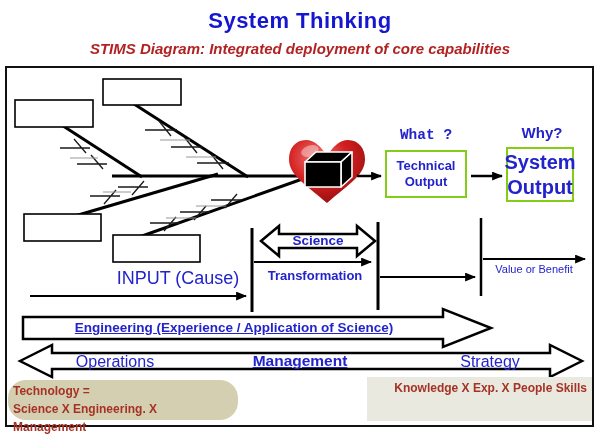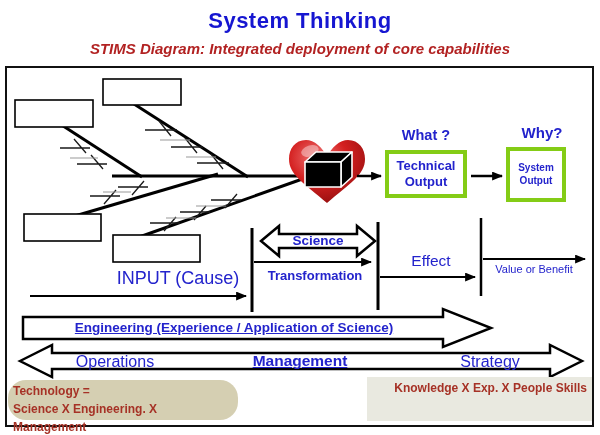--- a/index.html
+++ b/index.html
@@ -17,21 +17,21 @@
     font-size:15px;font-weight:bold;font-style:italic;color:#b22222;
   }
   .frame{
     left:5px;top:66px;width:589px;height:361px;
     border:2px solid #111;box-sizing:border-box;
   }
   svg.layer{left:0;top:0;}
   .lbl{position:absolute;text-align:center;color:#2323cc;line-height:1.2;}
   .bold{font-weight:bold;}
   .outbox{
-    position:absolute;border:4px solid #84cc16;background:#fff;
+    position:absolute;border:2px solid #84cc16;background:#fff;
     display:flex;align-items:center;justify-content:center;text-align:center;
     color:#2323cc;font-weight:bold;box-sizing:border-box;line-height:1.25;
   }
   .footnote{
     position:absolute;box-sizing:border-box;color:#a63226;font-weight:bold;
     font-size:12px;line-height:1.5;padding:2px 5px;
   }
   .footnote.left{background:#d5cfb2;text-align:left;border-radius:18px;}
   .footnote.right{background:#e9e9e0;text-align:right;}
   .underline{text-decoration:underline;}
@@ -104,31 +104,30 @@
 
     <line x1="254" y1="262" x2="371" y2="262" stroke="#000" stroke-width="1.8" marker-end="url(#arrow)"></line>
     <line x1="380" y1="277" x2="475" y2="277" stroke="#000" stroke-width="1.8" marker-end="url(#arrow)"></line>
     <line x1="483" y1="259" x2="585" y2="259" stroke="#000" stroke-width="1.8" marker-end="url(#arrow)"></line>
 
     <polygon points="23,317 443,317 443,309 491,328 443,347 443,339 23,339" fill="#fff" stroke="#000" stroke-width="2.5"></polygon>
 
     <polygon points="20,361 52,345 52,353 550,353 550,345 582,361 550,377 550,369 52,369 52,377" fill="#fff" stroke="#000" stroke-width="2.5"></polygon>
   </svg>
 
-  <div class="lbl bold" style="left:385px;top:127px;width:82px;font-size:14.5px;">What ?</div>
+  <div class="lbl bold" style="left:385px;top:127px;width:82px;font-size:14.5px;font-family:Liberation Mono, monospace;">What ?</div>
   <div class="outbox" style="left:385px;top:150px;width:82px;height:48px;font-size:13px;">Technical Output</div>
 
   <div class="lbl bold" style="left:506px;top:124px;width:72px;font-size:15px;">Why?</div>
-  <div class="outbox" style="left:506px;top:147px;width:60px;height:55px;font-size:10px;">System Output</div>
+  <div class="outbox" style="left:506px;top:147px;width:68px;height:55px;font-size:20px;">System Output</div>
 
   <div class="lbl" style="left:88px;top:268px;width:180px;font-size:18px;">INPUT (Cause)</div>
 
   <div class="lbl bold" style="left:266px;top:233px;width:104px;font-size:13.5px;">Science</div>
   <div class="lbl bold" style="left:252px;top:268px;width:126px;font-size:13px;">Transformation</div>
-  <div class="lbl" style="left:395px;top:252px;width:72px;font-size:15.5px;">Effect</div>
   <div class="lbl" style="left:489px;top:262px;width:90px;font-size:11px;line-height:1.35;">Value or Benefit</div>
 
   <div class="lbl bold underline" style="left:30px;top:320px;width:408px;font-size:13.5px;">Engineering (Experience / Application of Science)</div>
 
   <div class="lbl" style="left:55px;top:352px;width:120px;font-size:16px;">Operations</div>
   <div class="lbl bold underline" style="left:238px;top:352px;width:124px;font-size:15.5px;">Management</div>
   <div class="lbl" style="left:435px;top:352px;width:110px;font-size:16px;">Strategy</div>
 
   <div class="footnote left" style="left:8px;top:380px;width:230px;height:40px;">
     <div>Technology =</div>

